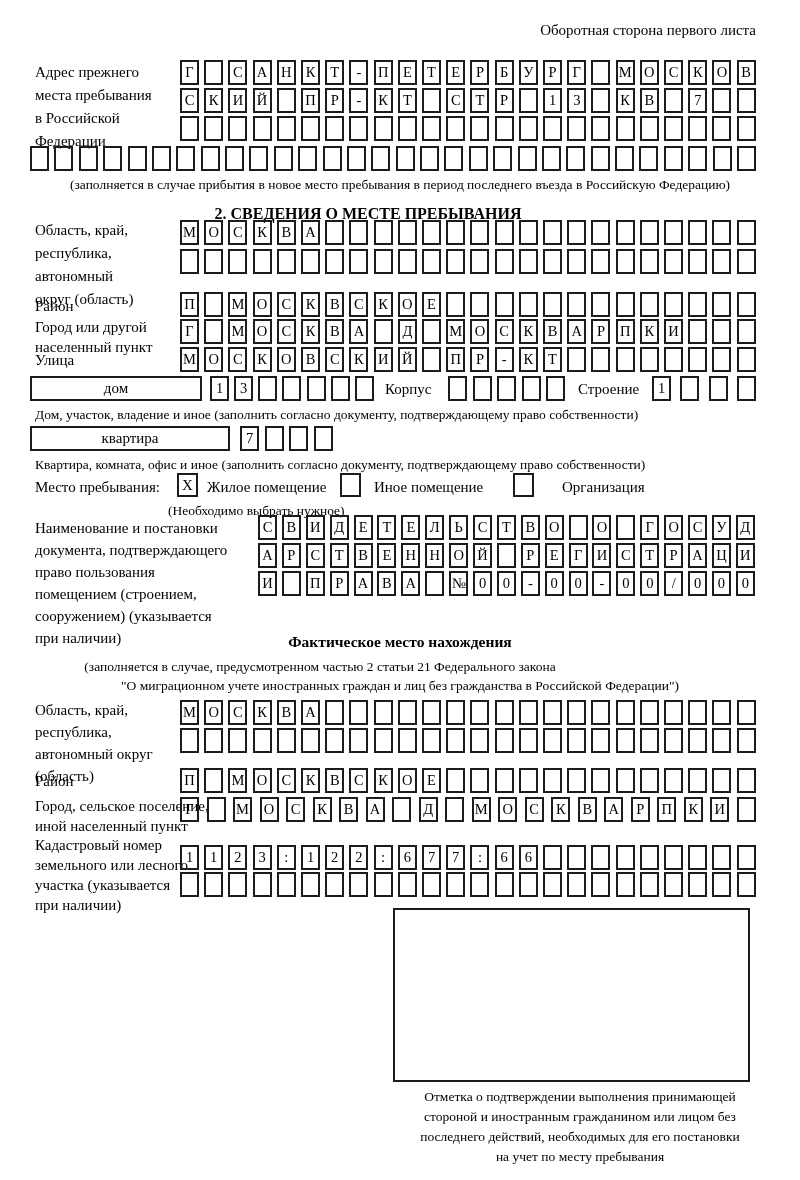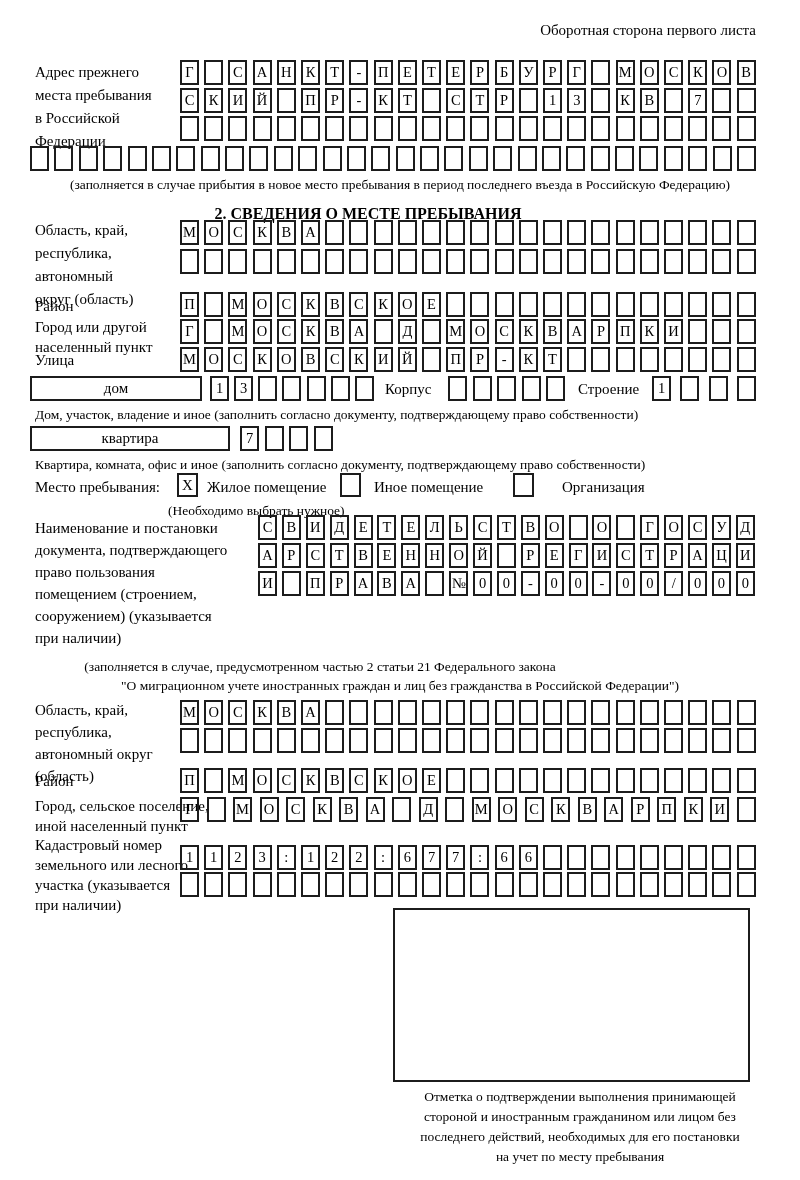--- a/index.html
+++ b/index.html
@@ -407,20 +407,21 @@
       <div class="cbox">0</div>
       <div class="cbox">-</div>
       <div class="cbox">0</div>
       <div class="cbox">0</div>
       <div class="cbox">/</div>
       <div class="cbox">0</div>
       <div class="cbox">0</div>
       <div class="cbox">0</div>
     </div>
 
+  <div class="abs h center" style="left:0; top:633px; width:800px; font-size:15.5px;">Фактическое место нахождения</div>
   <div class="abs c center" style="left:0; top:657px; width:640px;">(заполняется в случае, предусмотренном частью 2 статьи 21 Федерального закона</div>
   <div class="abs c center" style="left:0; top:676px; width:800px;">"О миграционном учете иностранных граждан и лиц без гражданства в Российской Федерации")</div>
 
   <div class="abs t" style="left:35px; top:699px;">Область, край,</div>
   <div class="abs t" style="left:35px; top:721px;">республика,</div>
   <div class="abs t" style="left:35px; top:743px;">автономный округ</div>
   <div class="abs t" style="left:35px; top:765px;">(область)</div>
   <div class="boxrow" style="left:180px; top:700px; width:576px;">
       <div class="cbox">М</div>
       <div class="cbox">О</div>

